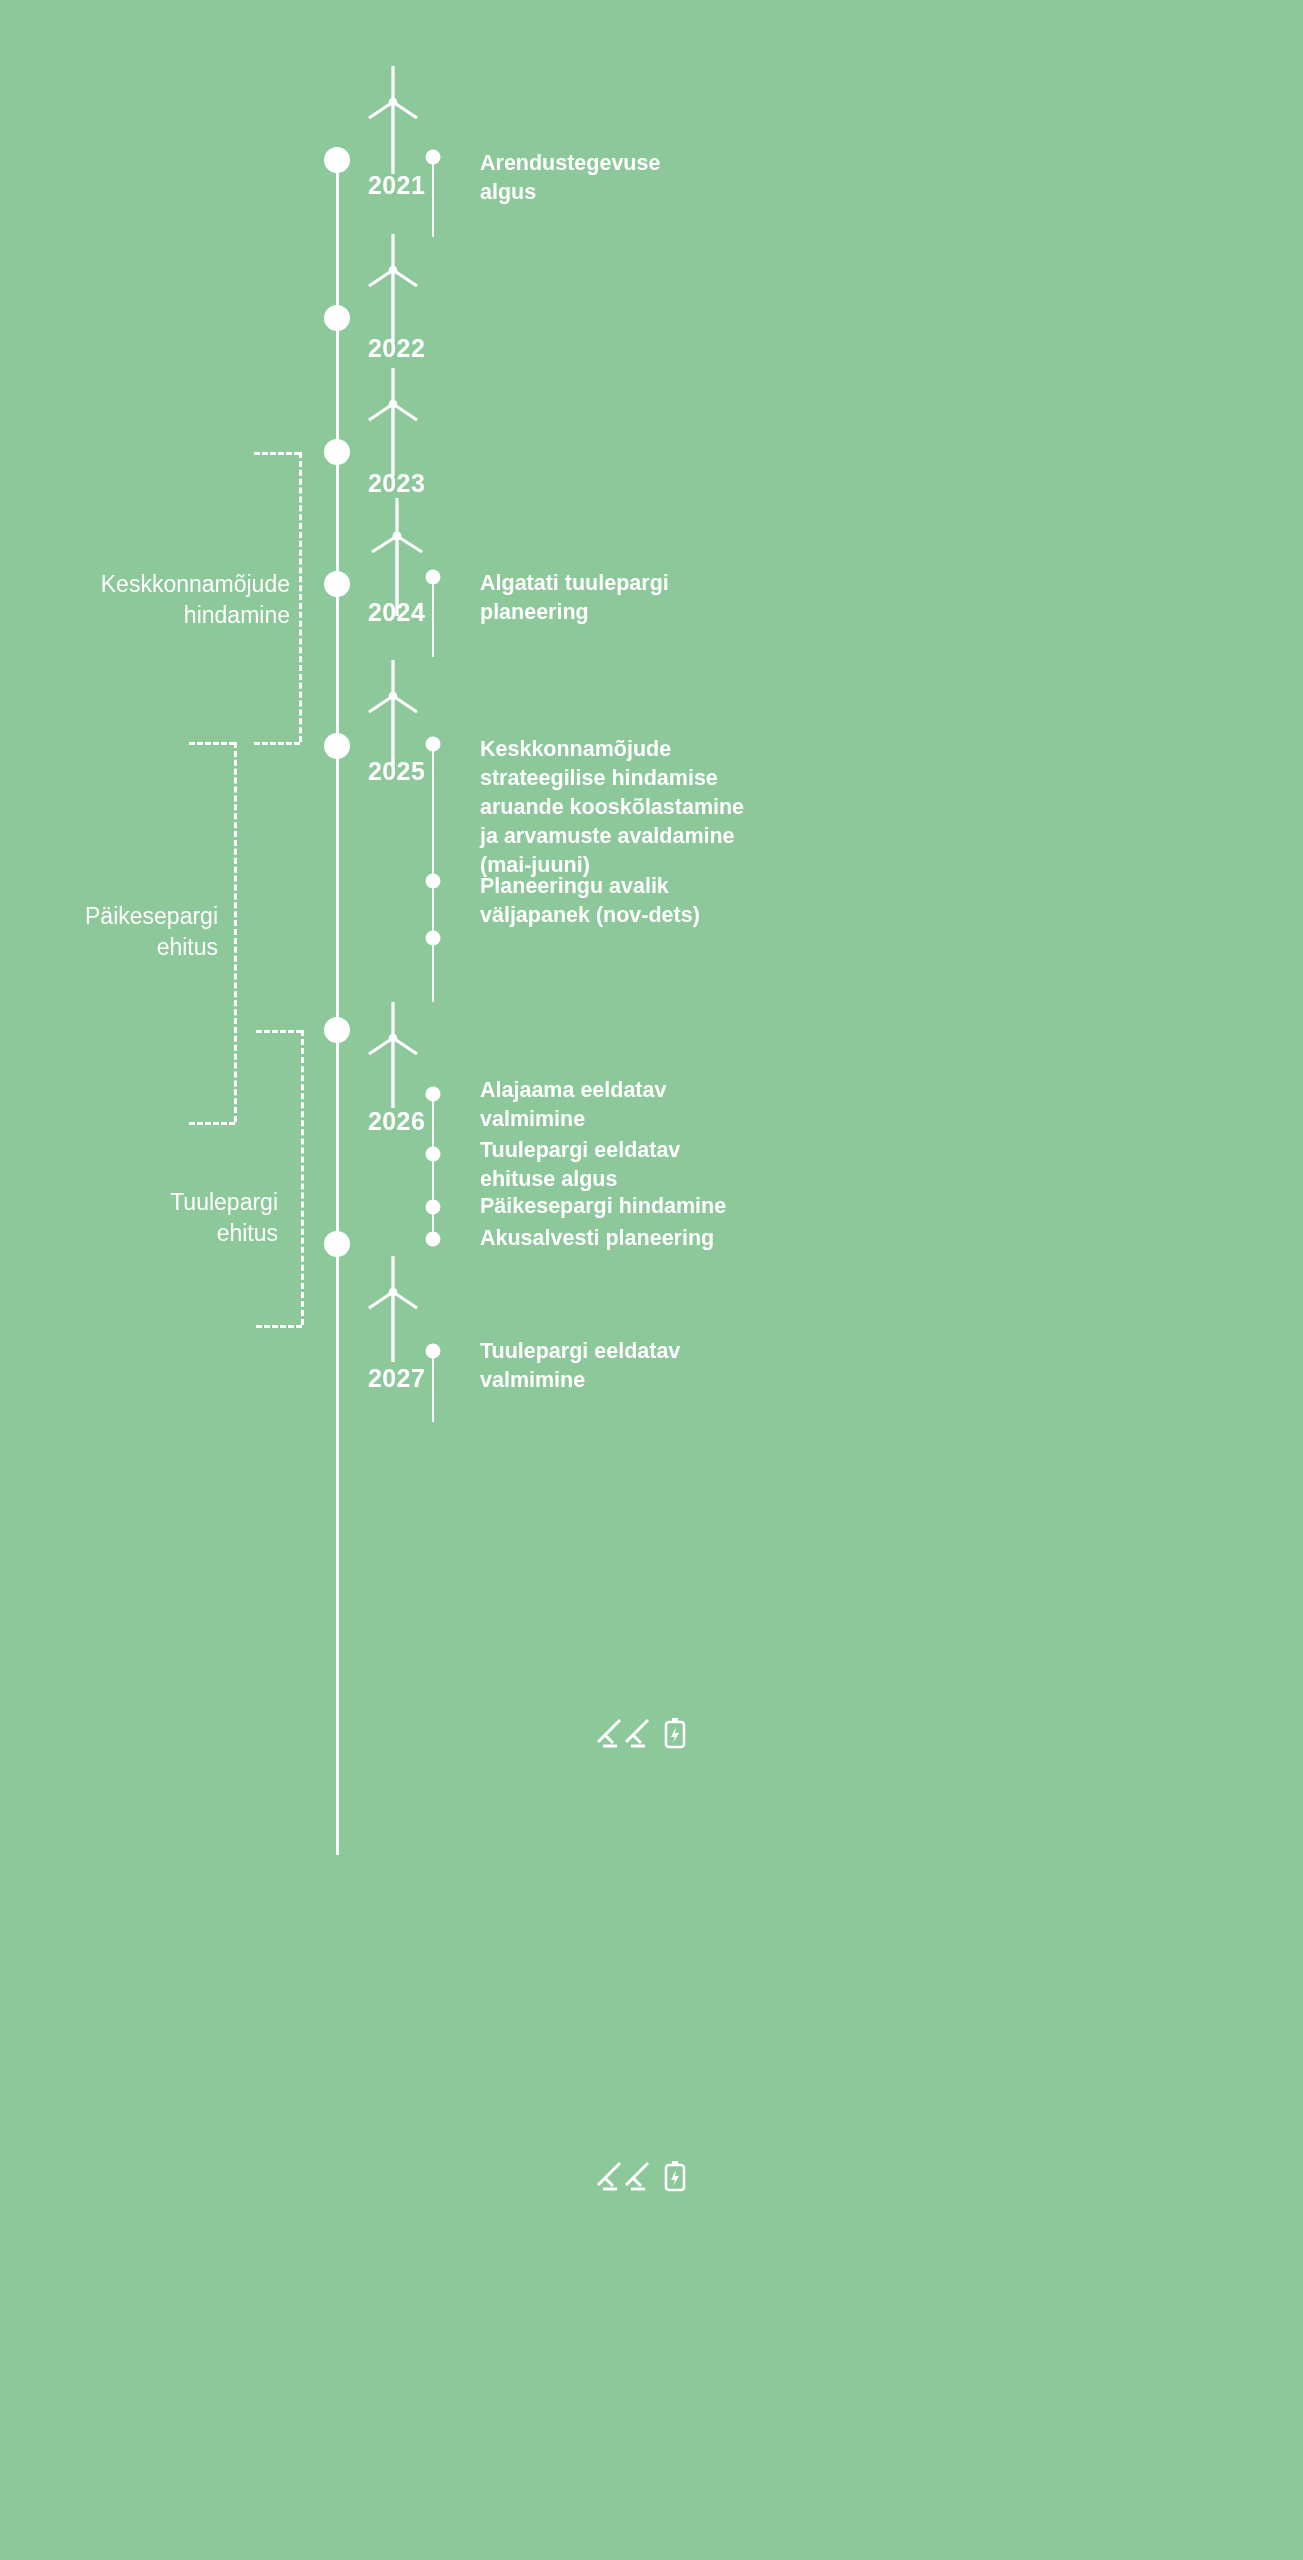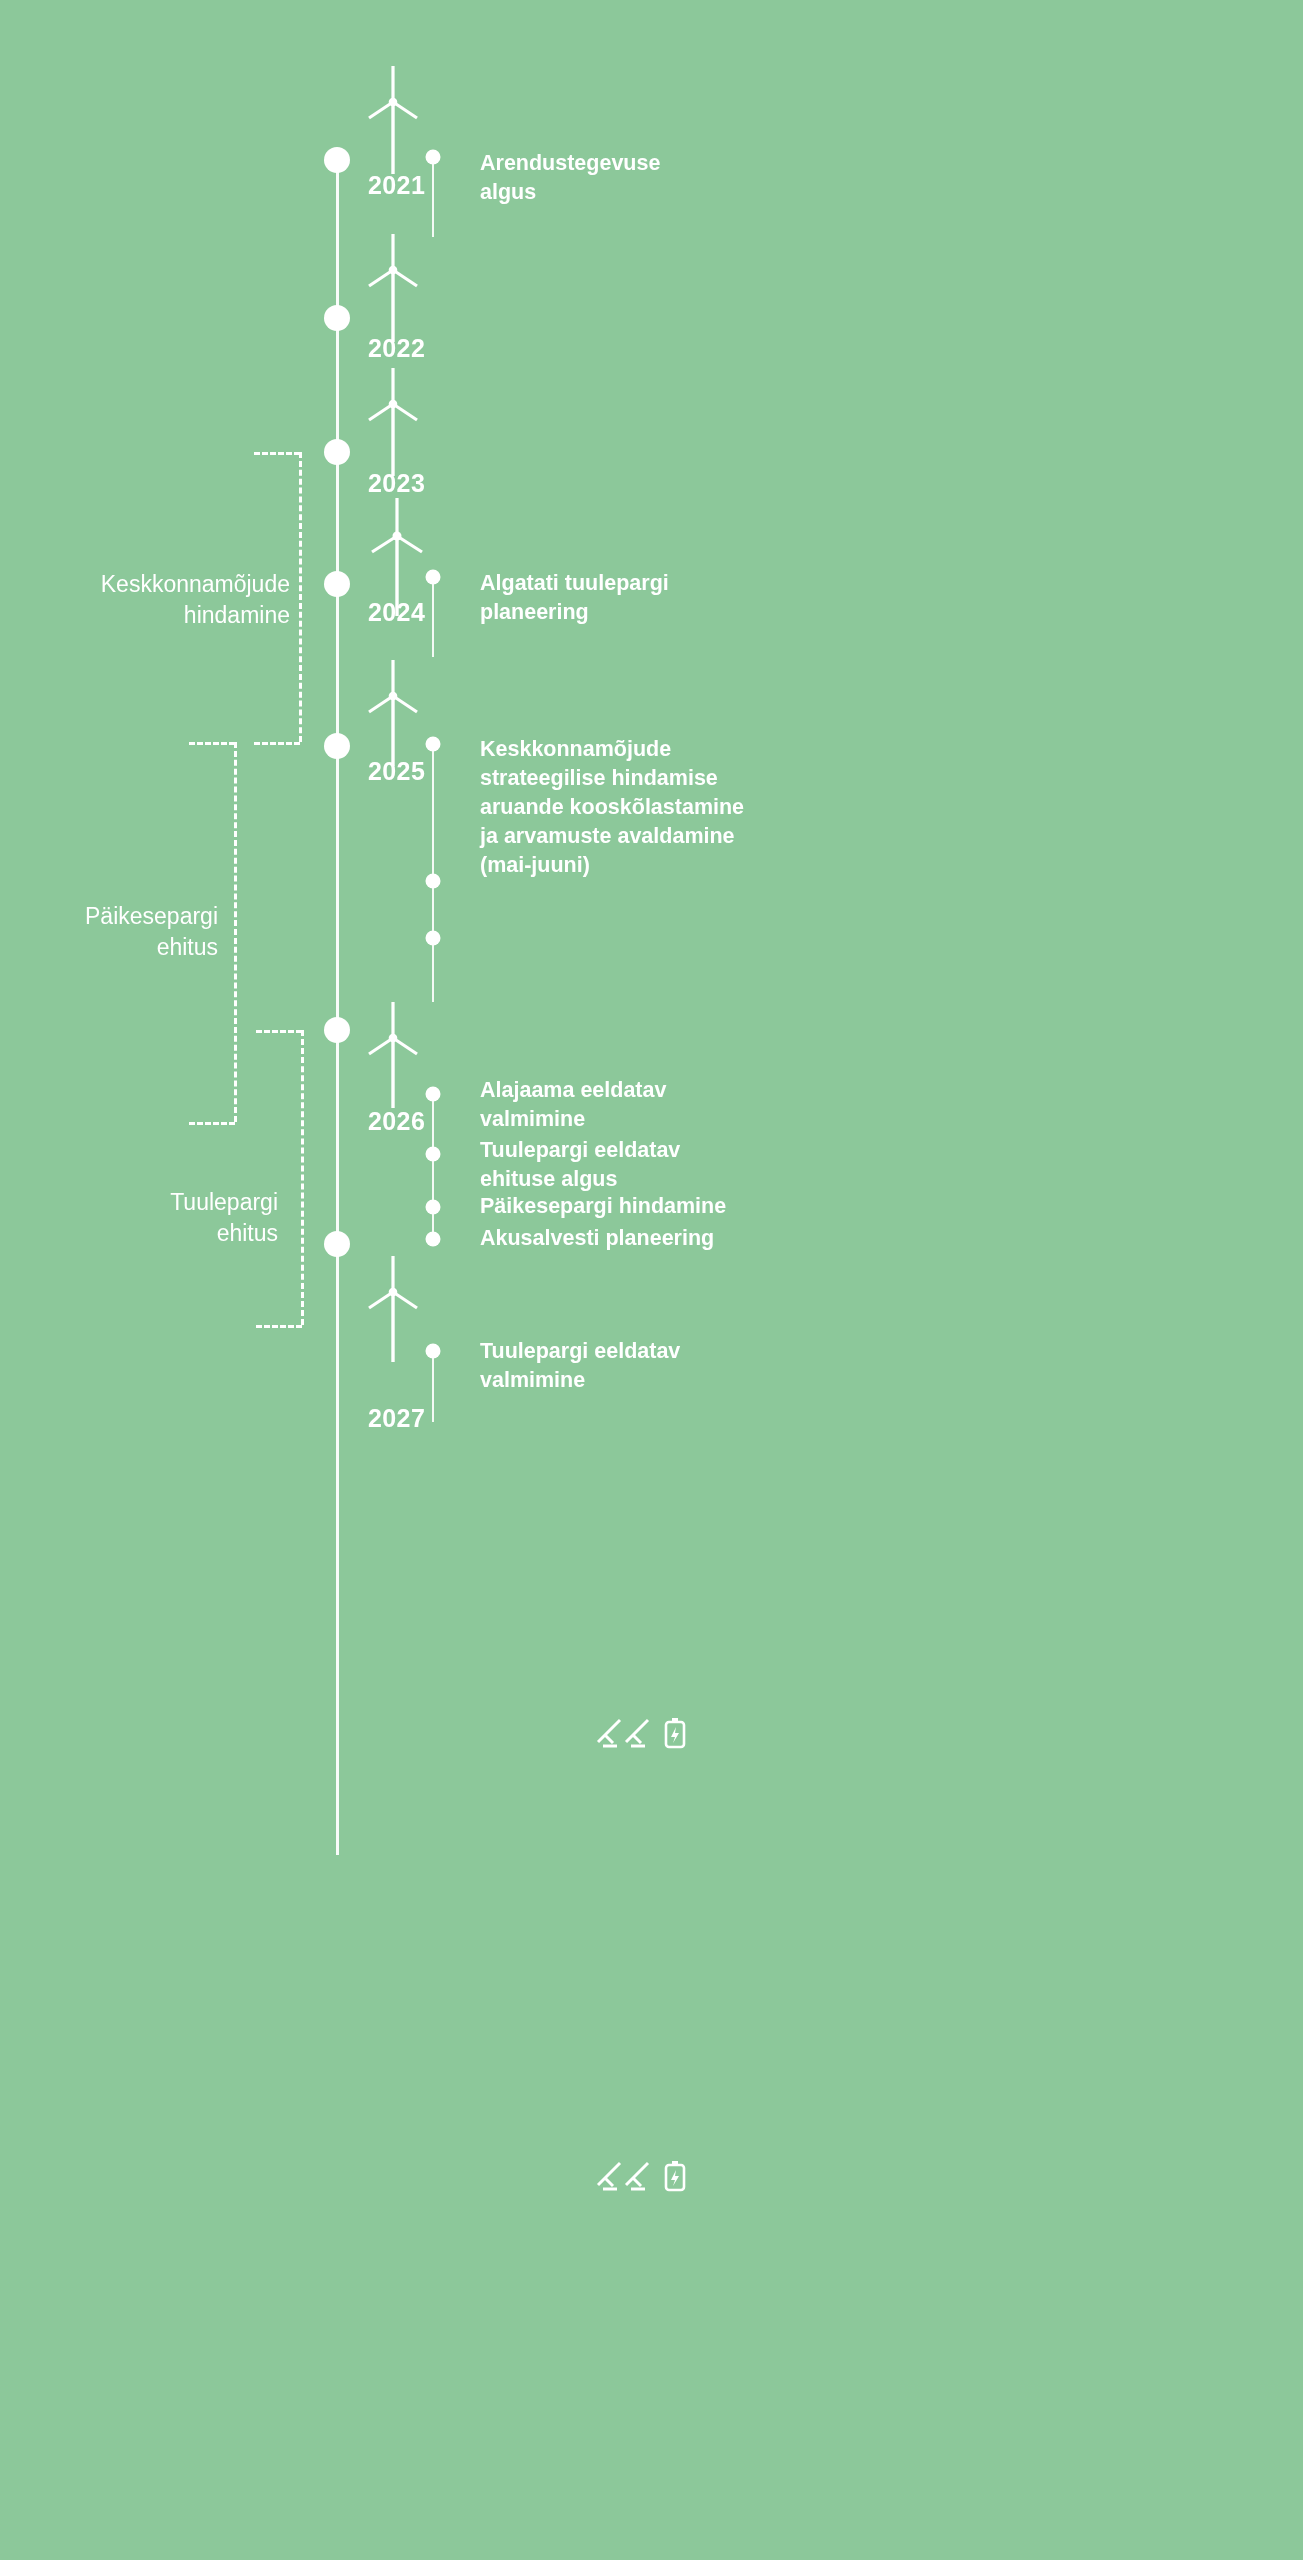--- a/index.html
+++ b/index.html
@@ -262,20 +262,22 @@
   <div class="event-stem" style="left:432px; top:742px; height:260px;"></div>
 
   <div class="event-dot" style="left:433px; top:744px;"></div>
   <div class="event-text" style="left:456px; top:808px; width:340px;">Keskkonnamõjude
 strateegilise hindamise
 aruande kooskõlastamine
 ja arvamuste avaldamine
 (mai-juuni)</div>
 
   <div class="event-dot" style="left:433px; top:881px;"></div>
+  <div class="event-text" style="left:456px; top:901px; width:330px;">Planeeringu avalik
+väljapanek (nov-dets)</div>
 
   <div class="event-dot" style="left:433px; top:938px;"></div>
 
   <div class="year-dot" style="left:337px; top:1030px;"></div>
   <div class="year-label" style="left:368px; top:1097px;">2026</div>
 
   <div class="event-stem" style="left:432px; top:1090px; height:152px;"></div>
 
   <div class="event-dot" style="left:433px; top:1094px;"></div>
   <div class="event-text" style="left:456px; top:1105px; width:330px;">Alajaama eeldatav
@@ -286,19 +288,19 @@
 ehituse algus</div>
 
   <div class="event-dot" style="left:433px; top:1207px;"></div>
   <div class="event-text" style="left:456px; top:1207px; width:340px;">Päikesepargi hindamine</div>
 
   <div class="event-dot" style="left:433px; top:1239px;"></div>
   <div class="event-text" style="left:456px; top:1239px; width:340px;">Akusalvesti planeering</div>
 
   <div class="year-dot" style="left:337px; top:1244px;"></div>
 
-  <div class="year-label" style="left:368px; top:1394px;">2027</div>
+  <div class="year-label" style="left:368px; top:1354px;">2027</div>
   <div class="event-stem" style="left:432px; top:1348px; height:74px;"></div>
   <div class="event-dot" style="left:433px; top:1351px;"></div>
   <div class="event-text" style="left:456px; top:1366px; width:330px;">Tuulepargi eeldatav
 valmimine</div>
 
 </div>
 
 </body></html>

